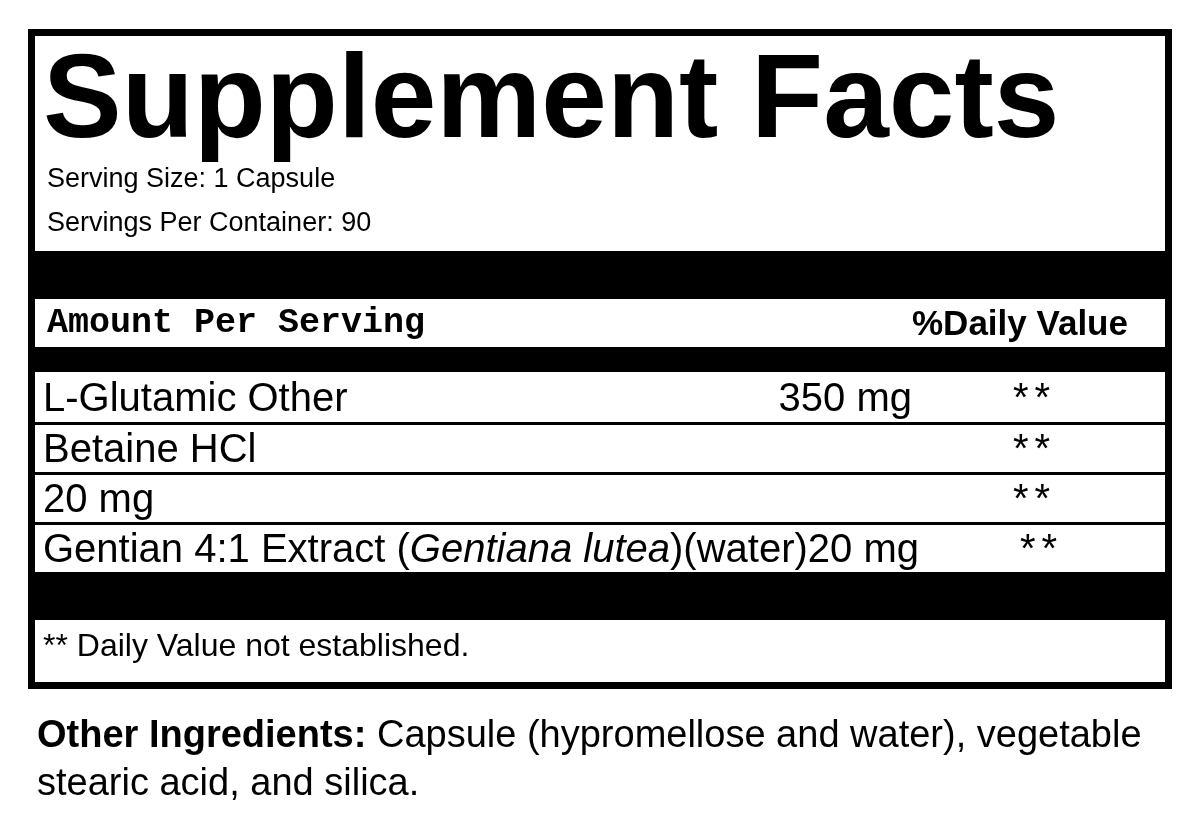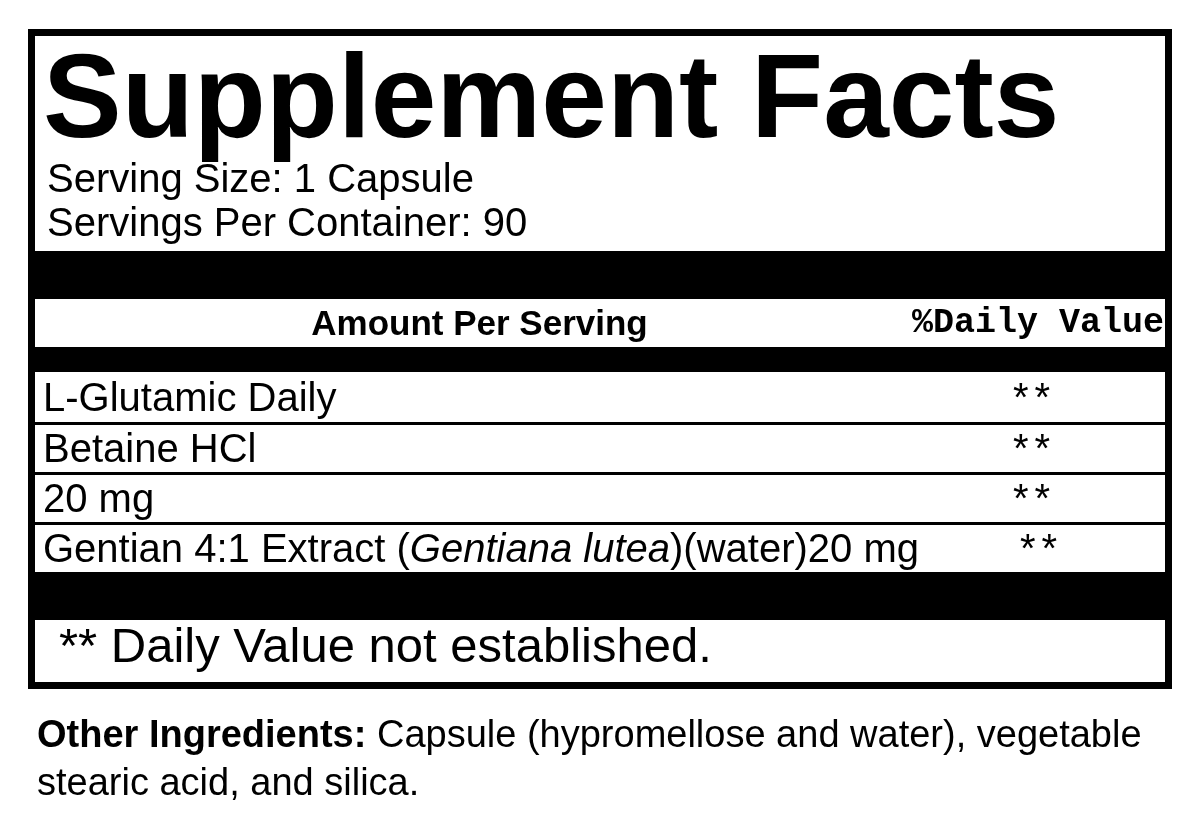--- a/index.html
+++ b/index.html
@@ -25,21 +25,21 @@
   }
   .title {
     font-weight: bold;
     font-size: 118px;
     line-height: 120px;
     letter-spacing: 0px;
     margin: 0 4px 0 8px;
     white-space: nowrap;
   }
   .serving-line {
-    font-size: 40px;
+    font-size: 27px;
     line-height: 44px;
     margin-left: 12px;
     white-space: nowrap;
   }
   .bar {
     background: #000000;
     width: 100%;
   }
   .bar-1 { height: 48px; margin-top: 7px; }
   .bar-2 { height: 25px; }
@@ -47,22 +47,22 @@
   .header-row {
     display: grid;
     grid-template-columns: 1fr 245px;
     align-items: center;
     height: 48px;
     padding: 0 8px 0 12px;
     font-weight: bold;
     font-size: 35px;
     box-sizing: border-box;
   }
-  .header-amount { text-align: center; white-space: nowrap; }
-  .header-dv { text-align: left; white-space: nowrap; font-family: Liberation Mono, monospace; }
+  .header-amount { text-align: left; white-space: nowrap; font-family: Liberation Mono, monospace; }
+  .header-dv { text-align: left; white-space: nowrap; }
   .ing-row {
     display: grid;
     grid-template-columns: 1fr 245px;
     align-items: center;
     height: 50px;
     padding: 0 8px 0 8px;
     font-size: 40px;
     box-sizing: border-box;
   }
   .ing-row + .ing-row { border-top: 3px solid #000000; }
@@ -76,22 +76,22 @@
   .row-amount { white-space: nowrap; }
   .row-dv {
     text-align: center;
     letter-spacing: 6px;
     white-space: nowrap;
   }
   .footnote {
     height: 50px;
     display: flex;
     align-items: center;
-    padding-left: 24px;
-    font-size: 49px;
+    padding-left: 8px;
+    font-size: 32px;
     white-space: nowrap;
   }
   .other-ingredients {
     position: absolute;
     left: 37px;
     top: 672px;
     width: 1125px;
     font-size: 38px;
     line-height: 48px;
   }
@@ -110,21 +110,22 @@
 
   <div class="header-row">
     <div class="header-amount">Amount Per Serving</div>
     <div class="header-dv">%Daily Value</div>
   </div>
 
   <div class="bar bar-2"></div>
 
   <div class="ing-row">
     <div class="row-main">
-      <span class="row-name"><span>L-Glutamic Daily</span><span class="it"></span><span></span></span>
+      <span class="row-name"><span>L-Glutamic Other</span><span class="it"></span><span></span></span>
+      <span class="row-amount">350 mg</span>
     </div>
     <div class="row-dv">**</div>
   </div>
 
   <div class="ing-row">
     <div class="row-main">
       <span class="row-name"><span>Betaine HCl</span><span class="it"></span><span></span></span>
     </div>
     <div class="row-dv">**</div>
   </div>

